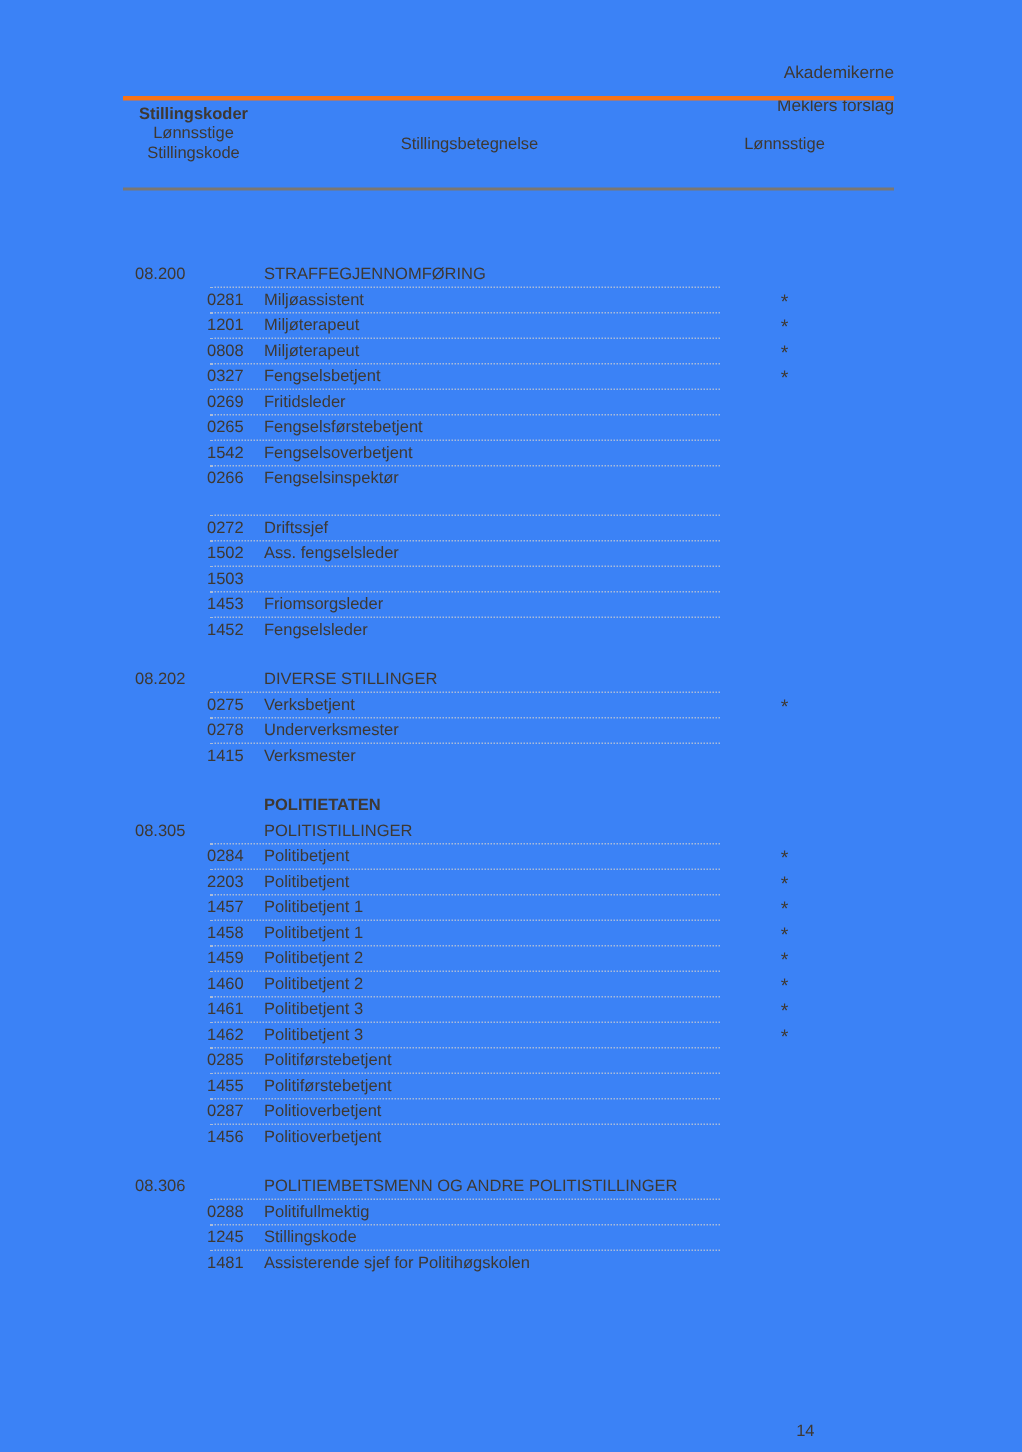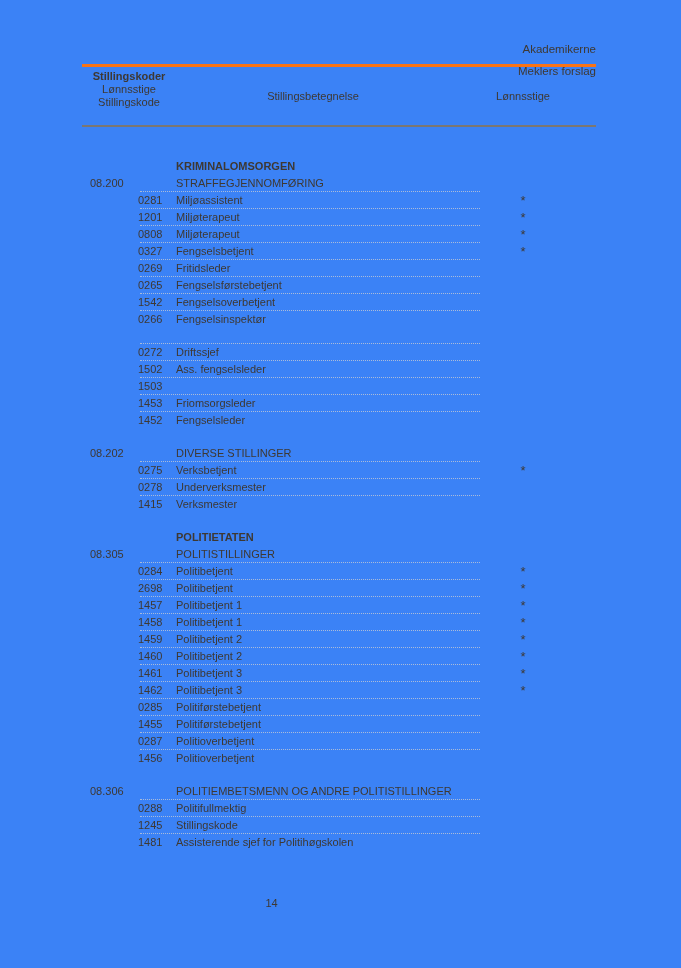--- a/index.html
+++ b/index.html
@@ -24,21 +24,21 @@
   .tbody { position: absolute; left: 82px; top: 143px; width: 514px; padding-top: 15px; }
   .section + .section { margin-top: 16px; }
   .row { display: flex; height: 17px; line-height: 17px; position: relative; }
   .cell-plan { width: 56px; padding-left: 8px; }
   .cell-code { width: 38px; }
   .cell-name { width: 274px; white-space: nowrap; }
   .cell-stige { width: 146px; text-align: center; font-size: 13px; }
   .row.group .cell-name { font-weight: bold; }
   .row.item::before { content: ""; position: absolute; left: 58px; width: 340px; top: -1px;
                       border-top: 1px dotted #d9d4cd; opacity: .7; }
-  .footer { position: absolute; left: 0; top: 897px; width: 543px; text-align: center; }
+  .footer { position: absolute; left: 0; top: 948px; width: 543px; text-align: right; }
 </style>
 </head>
 <body>
 
 <div class="page">
 
   <div class="corner">
     <div>Akademikerne</div>
     <div>Meklers forslag</div>
   </div>
@@ -51,21 +51,20 @@
     </div>
     <div class="th-col2">Stillingsbetegnelse</div>
     <div class="th-col3">Lønnsstige</div>
   </div>
 
   <div class="tbody">
       <div class="section">
         <div class="row group">
           <div class="cell-plan"></div>
           <div class="cell-code"></div>
-          <div class="cell-name">KRIMINALOMSORGEN</div>
           <div class="cell-stige"></div>
         </div>
         <div class="row plan">
           <div class="cell-plan">08.200</div>
           <div class="cell-code"></div>
           <div class="cell-name">STRAFFEGJENNOMFØRING</div>
           <div class="cell-stige"></div>
         </div>
         <div class="row item">
           <div class="cell-plan"></div>
@@ -187,21 +186,21 @@
           <div class="cell-stige"></div>
         </div>
         <div class="row item">
           <div class="cell-plan"></div>
           <div class="cell-code">0284</div>
           <div class="cell-name">Politibetjent</div>
           <div class="cell-stige">*</div>
         </div>
         <div class="row item">
           <div class="cell-plan"></div>
-          <div class="cell-code">2698</div>
+          <div class="cell-code">2203</div>
           <div class="cell-name">Politibetjent</div>
           <div class="cell-stige">*</div>
         </div>
         <div class="row item">
           <div class="cell-plan"></div>
           <div class="cell-code">1457</div>
           <div class="cell-name">Politibetjent 1</div>
           <div class="cell-stige">*</div>
         </div>
         <div class="row item">

